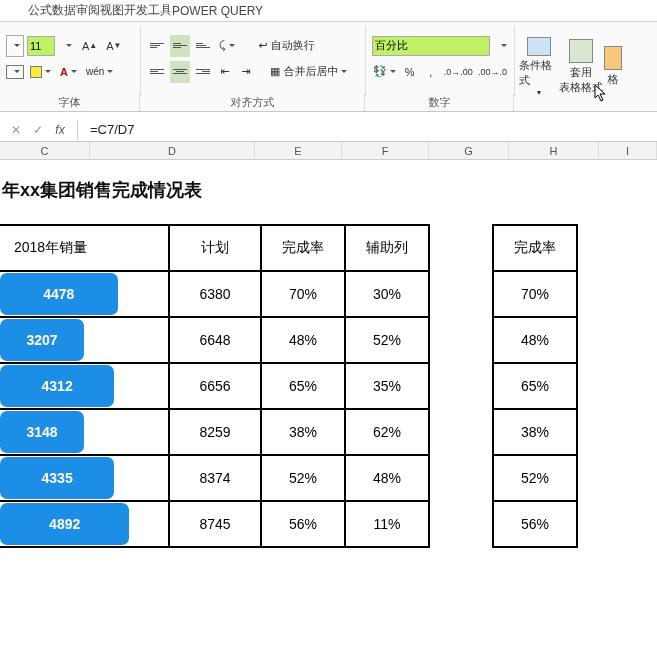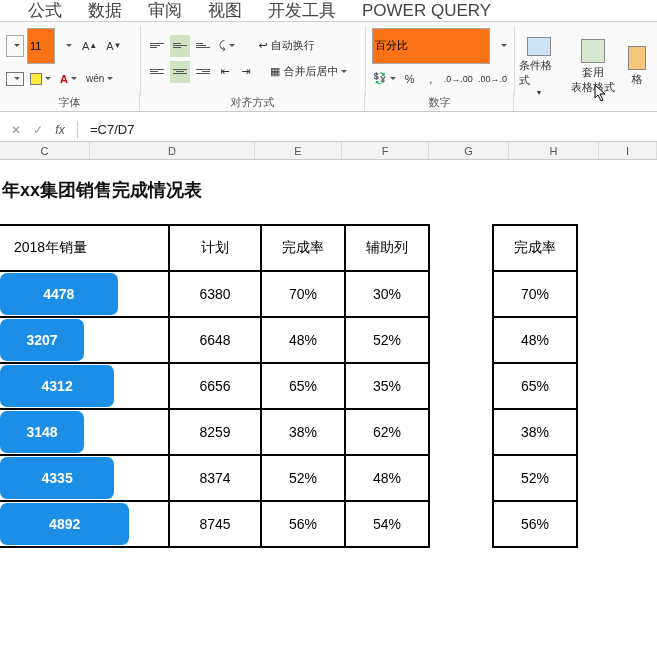--- a/index.html
+++ b/index.html
@@ -1,35 +1,35 @@
 <!DOCTYPE html>
 <html><head>
 <meta charset="utf-8">
 <style>
   * { box-sizing: border-box; margin: 0; padding: 0; font-family: "Microsoft YaHei", Arial, sans-serif; }
   html, body { width: 657px; height: 645px; background: #fff; overflow: hidden; }
 
   
-  .menubar { display: flex; align-items: center; height: 22px; padding-left: 28px; gap: 26px; font-size: 17px; color: #444; border-bottom: 1px solid #d0d0d0; }
+  .menubar { display: flex; align-items: center; height: 22px; padding-left: 28px; font-size: 12px; color: #444; border-bottom: 1px solid #d0d0d0; }
   .menubar span { cursor: default; }
 
   
   .ribbon { display: flex; height: 90px; border-bottom: 1px solid #c8c8c8; background: #fafafa; }
   .rgroup { display: flex; flex-direction: column; }
   .rgroup-inner { flex: 1; display: flex; flex-direction: column; justify-content: center; gap: 4px; padding: 2px 6px 0 6px; }
   .rgroup-label { height: 18px; text-align: center; font-size: 11px; color: #555; border-right: 1px solid #ddd; line-height: 18px; }
   .rrow { display: flex; align-items: center; gap: 3px; }
   .ribbtn { display: inline-flex; align-items: center; justify-content: center; height: 22px; min-width: 18px; font-size: 11px; color: #333; border: 1px solid transparent; padding: 0 2px; }
   .drop::after { content: ""; border: 3px solid transparent; border-top-color: #555; margin-left: 3px; margin-top: 3px; }
   .sep { width: 1px; height: 70px; background: #ddd; margin: 4px 0; }
   .big-btn { display: flex; flex-direction: column; align-items: center; justify-content: center; width: 40px; height: 60px; font-size: 11px; color: #333; }
   .big-icon { width: 24px; height: 24px; background: #d8e8d0; border: 1px solid #888; margin-bottom: 2px; }
   .big-icon.blue { background: #cbe3f5; }
   .big-icon.orange { background: #f7c77b; }
-  input.combo { height: 36px; font-size: 11px; border: 1px solid #aaa; background: #f97316; padding: 0 2px; }
+  input.combo { height: 20px; font-size: 11px; border: 1px solid #aaa; background: #bef264; padding: 0 2px; }
 
   
   .fbar-wrap { display: flex; align-items: center; height: 24px; border-bottom: 1px solid #c8c8c8; margin-top: 6px; }
   .name-box { width: 5px; height: 20px; border: none; }
   .fx-btn { width: 22px; text-align: center; font-style: italic; font-size: 12px; color: #555; }
   .fx-cancel, .fx-ok { width: 22px; text-align: center; font-size: 12px; color: #999; }
   .formula-input { flex: 1; border: none; outline: none; font-size: 13px; padding-left: 6px; color: #222; }
 
   
   .colhdrs { display: flex; height: 18px; background: #f3f3f3; border-bottom: 1px solid #ccc; font-size: 11px; color: #555; }
@@ -179,21 +179,21 @@
         <div class="ribbtn">,</div>
         <div class="ribbtn" style="font-size:9px">.0→.00</div>
         <div class="ribbtn" style="font-size:9px">.00→.0</div>
       </div>
     </div>
     <div class="rgroup-label">数字</div>
   </div>
 
   <div class="sep"></div>
 
-  <div class="rgroup" style="flex-direction:row;align-items:center;padding:0 4px;gap:14px">
+  <div class="rgroup" style="flex-direction:row;align-items:center;padding:0 4px;gap:2px">
     <div class="big-btn">
       <div class="big-icon blue"></div>
       <span>条件格式</span>
       <span style="font-size:8px">▾</span>
     </div>
     <div class="big-btn">
       <div class="big-icon"></div>
       <span style="white-space:pre;text-align:center">套用
 表格格式</span>
     </div>
@@ -296,21 +296,21 @@
             <td class="c-aux">48%</td>
           </tr>
           <tr>
             <td class="c-sales bar-cell">
               <div class="bar-wrap">
                 <div class="bar" style="width:77%">4892</div>
               </div>
             </td>
             <td class="c-plan">8745</td>
             <td class="c-rate">56%</td>
-            <td class="c-aux">54%</td>
+            <td class="c-aux">11%</td>
           </tr>
         </tbody>
     </table>
 
     <table class="data">
       <tbody>
           <tr>
             <th class="c-rate2">完成率</th>
           </tr>
       </tbody>

